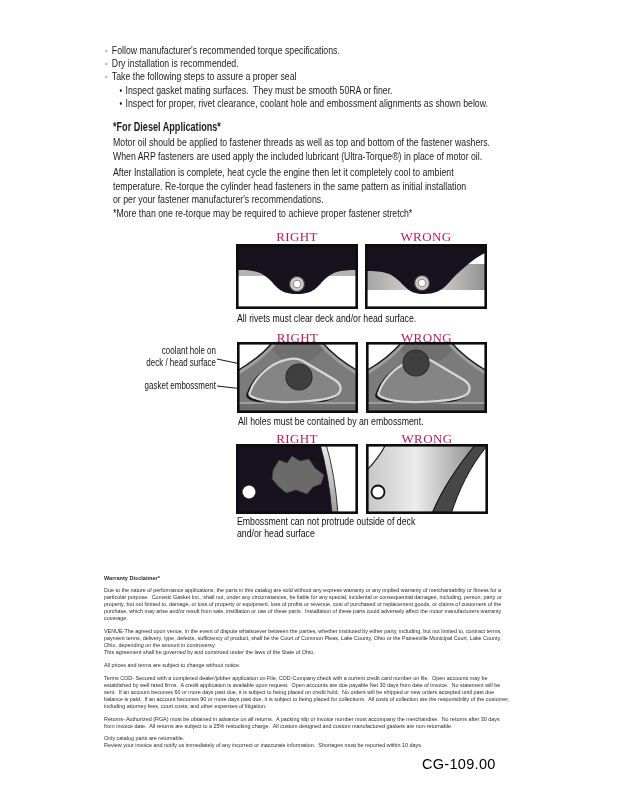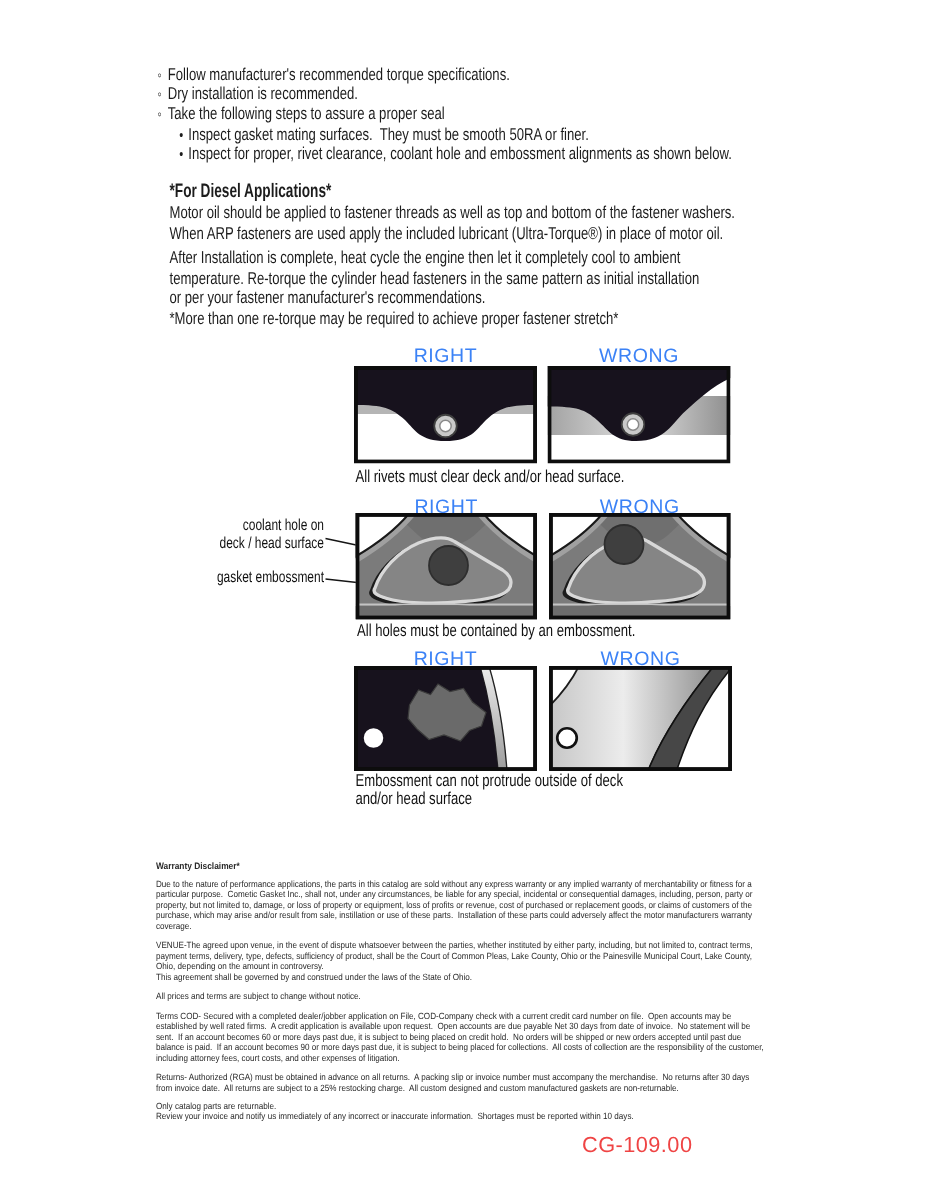--- a/index.html
+++ b/index.html
@@ -20,27 +20,27 @@
     display:inline-block;font-size:14px;font-weight:bold;
     border-bottom:1.6px solid #000;padding:0 3px 2px 0;white-space:nowrap;
   }
   .bullets{font-size:11.5px;line-height:13.2px;}
   .bullet-row{display:flex;white-space:pre;}
   .bullet-mark{width:9px;flex:0 0 9px;font-size:10px;}
   .sub{margin-left:19px;}
   .sub .bullet-mark{width:8px;flex:0 0 8px;}
   .h2{font-size:13px;font-weight:bold;white-space:nowrap;}
   .para{font-size:11.5px;line-height:13.5px;white-space:pre-wrap;}
-  .dlabel{font-size:13px;letter-spacing:.4px;text-align:center;width:122px;color:#3b82f6;}
+  .dlabel{font-size:13px;letter-spacing:.4px;text-align:center;width:122px;color:#be185d;font-family:Liberation Serif, serif;}
   .caption{font-size:11.5px;line-height:12px;white-space:pre-wrap;color:#111;}
   .ann{font-size:10.5px;line-height:11.5px;text-align:right;white-space:pre-wrap;color:#111;}
   .legal{width:452px;font-size:6px;line-height:7.1px;color:#2a2a2a;}
   .legal p{margin:0 0 5.5px 0;white-space:pre-wrap;}
   .legal .lh{font-weight:bold;font-size:6.2px;margin:0 0 6px 0;}
-  .docnum{font-size:14.5px;color:#ef4444;letter-spacing:.3px;}
+  .docnum{font-size:14.5px;color:#000000;letter-spacing:.3px;margin-left:34px;}
 </style>
 </head>
 <body>
 
 <div class="page">
 
 
   <div class="abs bullets cx76" style="left:105px;top:44px;width:600px;">
     <div class="bullet-row">
       <span class="bullet-mark">◦</span>

